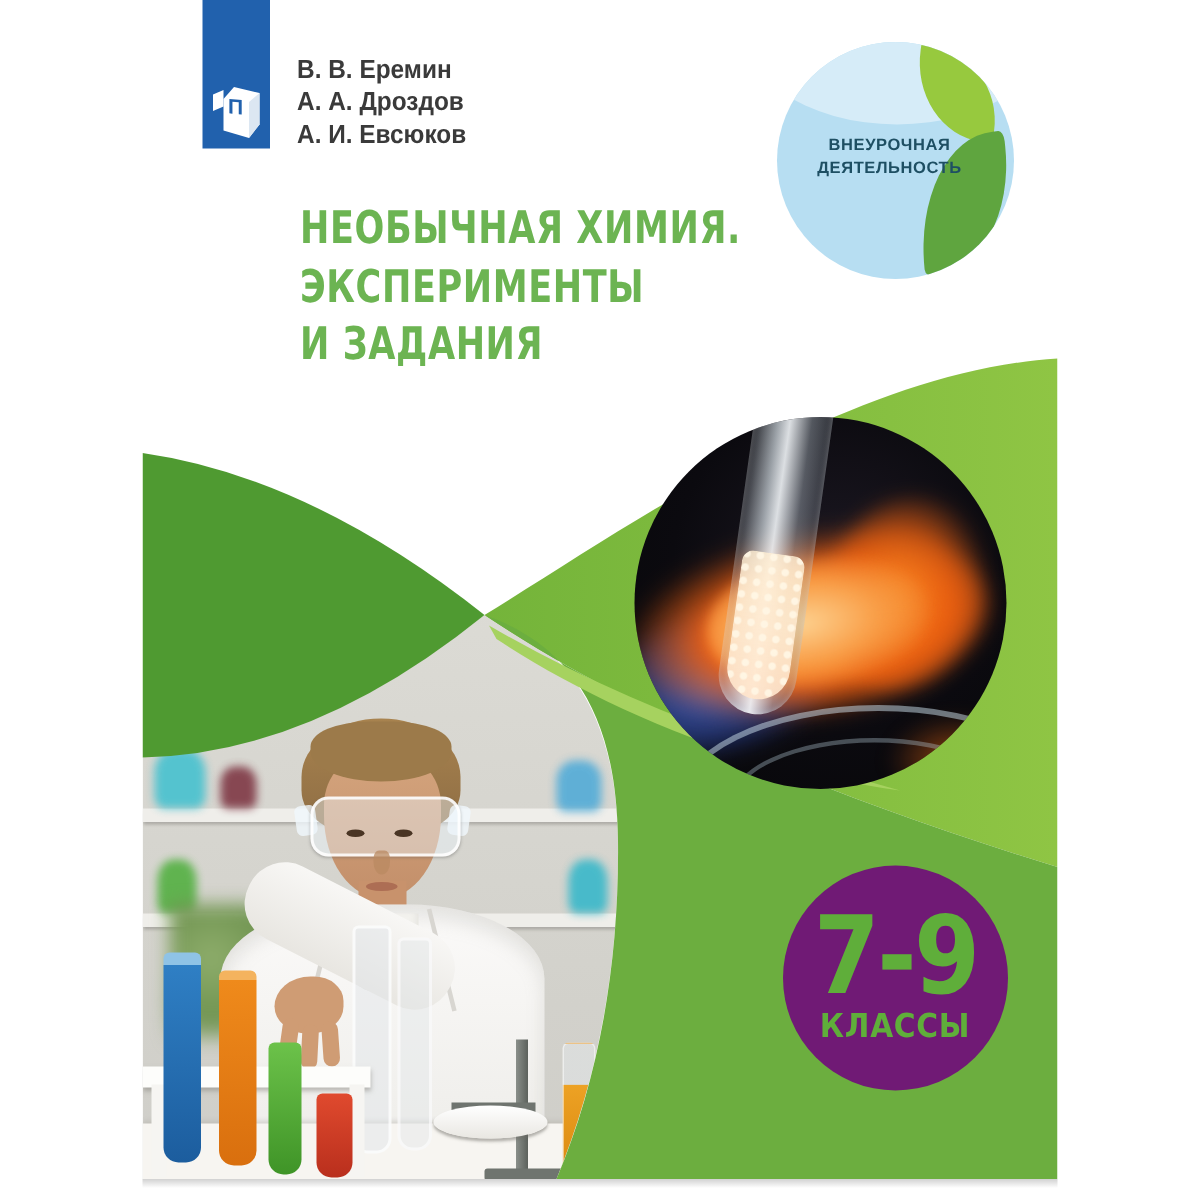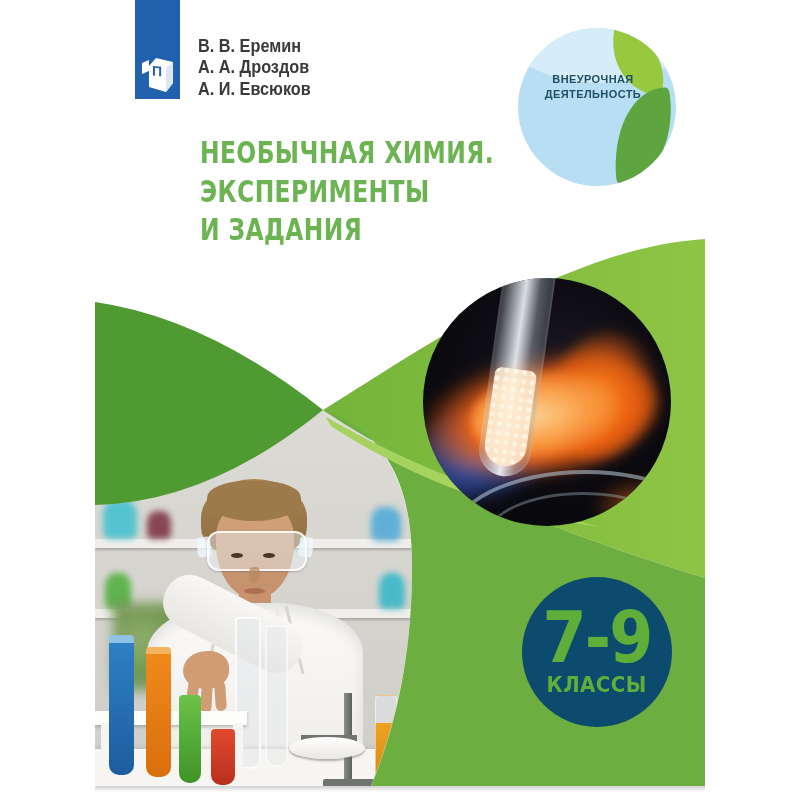--- a/index.html
+++ b/index.html
@@ -31,21 +31,21 @@
   .badge{left:423px;top:28px;width:158px;height:158px;z-index:6;}
   .badge .disc{position:absolute;inset:0;border-radius:50%;background:#b7def2;overflow:hidden;}
   .badge .cap{position:absolute;left:-30px;top:-95px;width:220px;height:150px;border-radius:50%;
     background:#d6ecf8;}
   .badge .leaf-top{position:absolute;left:92px;top:4px;width:56px;height:60px;
     background:#97c93e;border-radius:4% 96% 10% 90% / 4% 90% 14% 96%;
     transform:rotate(8deg);}
   .badge .leaf-bottom{position:absolute;left:94px;top:62px;width:62px;height:92px;
     background:#5fa53f;border-radius:90% 6% 92% 10% / 96% 8% 90% 6%;
     transform:rotate(-6deg);}
-  .badge-text{position:absolute;left:0;top:44px;width:150px;text-align:center;z-index:2;
+  .badge-text{position:absolute;left:0;top:62px;width:150px;text-align:center;z-index:2;
     color:#1e4f63;font-weight:bold;font-size:11px;line-height:15px;letter-spacing:.4px;}
 
   
   svg.greens{position:absolute;left:0;top:0;z-index:2;}
 
   
   .flame{left:328px;top:278px;width:248px;height:248px;border-radius:50%;overflow:hidden;z-index:4;
     background:radial-gradient(circle at 55% 40%, #1c1822 0%, #0b0a0f 55%, #070709 100%);}
   .f-blue{position:absolute;left:-25px;top:128px;width:165px;height:95px;border-radius:50%;
     background:radial-gradient(ellipse at 50% 50%, rgba(75,110,215,.95), rgba(45,70,160,.55) 55%, rgba(30,40,90,0) 78%);
@@ -138,21 +138,21 @@
   .stand-arm{position:absolute;left:206px;top:340px;width:56px;height:7px;background:#6f746f;}
   .stand-base{position:absolute;left:228px;top:384px;width:58px;height:8px;background:#6f746f;border-radius:2px;}
   .dish-white{position:absolute;left:194px;top:342px;width:76px;height:22px;border-radius:50%;
     background:linear-gradient(#ffffff,#e9e7e2);box-shadow:0 2px 2px rgba(110,108,102,.5);}
   .t-amber{left:280px;top:300px;width:20px;height:91px;
     background:linear-gradient(rgba(228,232,235,.5) 30%, #eda224 30%, #d9860e);border:1px solid rgba(255,255,255,.5);}
   .t-thin{left:306px;top:308px;width:9px;height:83px;background:rgba(230,234,237,.55);
     border:1px solid rgba(255,255,255,.6);}
 
   
-  .grade{left:427px;top:577px;width:150px;height:150px;border-radius:50%;background:#0c4a6e;z-index:6;
+  .grade{left:427px;top:577px;width:150px;height:150px;border-radius:50%;background:#701a75;z-index:6;
     display:flex;flex-direction:column;align-items:center;justify-content:center;}
   .grade-range{color:#5fae3a;font-weight:bold;font-size:72px;line-height:.85;letter-spacing:-2px;
     transform:scaleX(.88);font-family:"DejaVu Sans", sans-serif;}
   .grade-label{color:#5fae3a;font-weight:bold;font-size:22px;letter-spacing:.5px;margin-top:4px;
     transform:scaleX(.9);font-family:"DejaVu Sans", sans-serif;}
 </style>
 </head>
 <body>
 
 <div id="cover">

